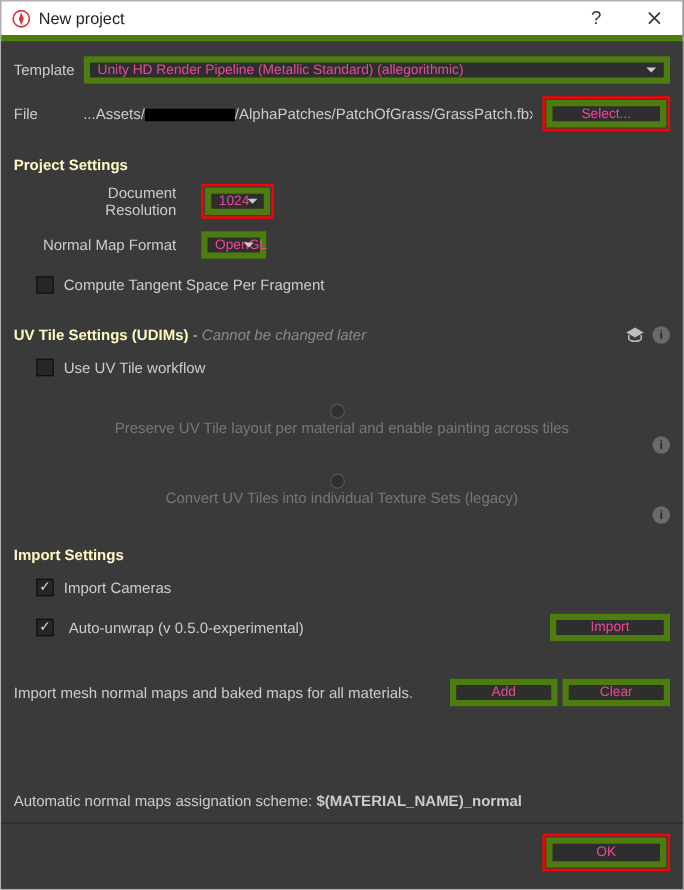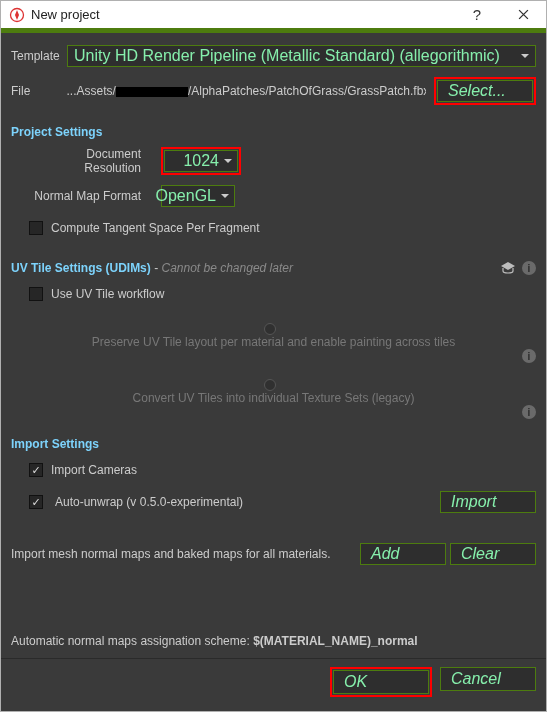--- a/index.html
+++ b/index.html
@@ -19,29 +19,29 @@
     color: #222; font-size: 13px;
   }
   .titlebar .icon { width: 16px; height: 16px; margin-right: 6px; display:flex;align-items:center;justify-content:center;}
   .titlebar .title { flex: 1; }
   .titlebar .ctrl { width: 46px; height: 32px; display: flex; align-items: center; justify-content: center; font-size: 15px; color: #333; }
   .titlebar .ctrl.close svg { width:11px; height:11px; }
   .body { flex: 1; background: #3a3a3a; color: #ccc; font-size: 12px; padding: 12px 10px 10px 10px; display:flex; flex-direction:column; }
   .row { display: flex; align-items: center; margin-bottom: 10px; min-height: 22px; }
   .row .lbl { color: #ccc; }
   .select, .dropdown, .btn, .txt {
-    background: #2e2e2e; color: #86efac; border: 1px solid #4d7c0f;
-    height: 22px; font-size: 16px; display:flex; align-items:center;
+    background: #2e2e2e; color: #ec4899; border: 5px solid #4d7c0f;
+    height: 22px; font-size: 11px; display:flex; align-items:center;
   }
   .select { flex:1; padding: 0 20px 0 6px; position:relative; }
   .select::after { content:""; position:absolute; right:6px; top:50%; transform:translateY(-50%); border:4px solid transparent; border-top-color:#ccc; margin-top:2px;}
-  .dropdown { width: 74px; padding: 0 18px 0 6px; justify-content:flex-end; position:relative;}
+  .dropdown { width: 52px; padding: 0 30px 0 6px; justify-content:flex-start; position:relative;}
   .dropdown::after { content:""; position:absolute; right:5px; top:50%; transform:translateY(-50%); border:4px solid transparent; border-top-color:#ccc; margin-top:2px;}
-  .btn { padding: 0 10px; min-width: 90px; cursor:pointer;font-style:italic; }
-  .section { color: #7dd3fc; font-weight: bold; font-size: 12px; margin: 10px 0 8px 0; }
+  .btn { justify-content:center; padding: 0 10px; min-width: 90px; cursor:pointer; }
+  .section { color: #fef9c3; font-weight: bold; font-size: 12px; margin: 10px 0 8px 0; }
   .sectionrow { display:flex; align-items:center; margin: 12px 0 8px 0; }
   .sectionrow .section { margin:0; }
   .muted { color: #8a8a8a; font-style: italic; }
   .indent { margin-left: 18px; }
   .indent2 { margin-left: 36px; }
   .checkbox { width:14px; height:14px; border:1px solid #111; background:#262626; margin-right:8px; display:inline-flex; align-items:center; justify-content:center; flex-shrink:0;}
   .checkbox.checked::after { content:"✓"; color:#ddd; font-size:11px; line-height:1; }
   .radio { width:12px; height:12px; border-radius:50%; border:1px solid #555; background:#303030; margin-right:8px; flex-shrink:0;}
   .info-icon { width:14px; height:14px; border-radius:50%; background:#6a6a6a; color:#2a2a2a; font-size:10px; font-weight:bold; display:flex; align-items:center; justify-content:center; margin-left:auto; }
   .grad-icon { width:16px; height:14px; margin-right:6px; }
@@ -192,20 +192,17 @@
         <span>Automatic normal maps assignation scheme:</span>
         <b><span>$(MATERIAL_NAME)_normal</span></b>
       </div>
       <div class="footer-sep"></div>
       <div class="footer-row">
         <span class="hl-red">
           <div class="btn">
               <span>OK</span>
             </div>
         </span>
-        <div class="btn">
-            <span>Cancel</span>
-          </div>
       </div>
     </div>
 
   </div>
 </div>
 
 </body></html>

